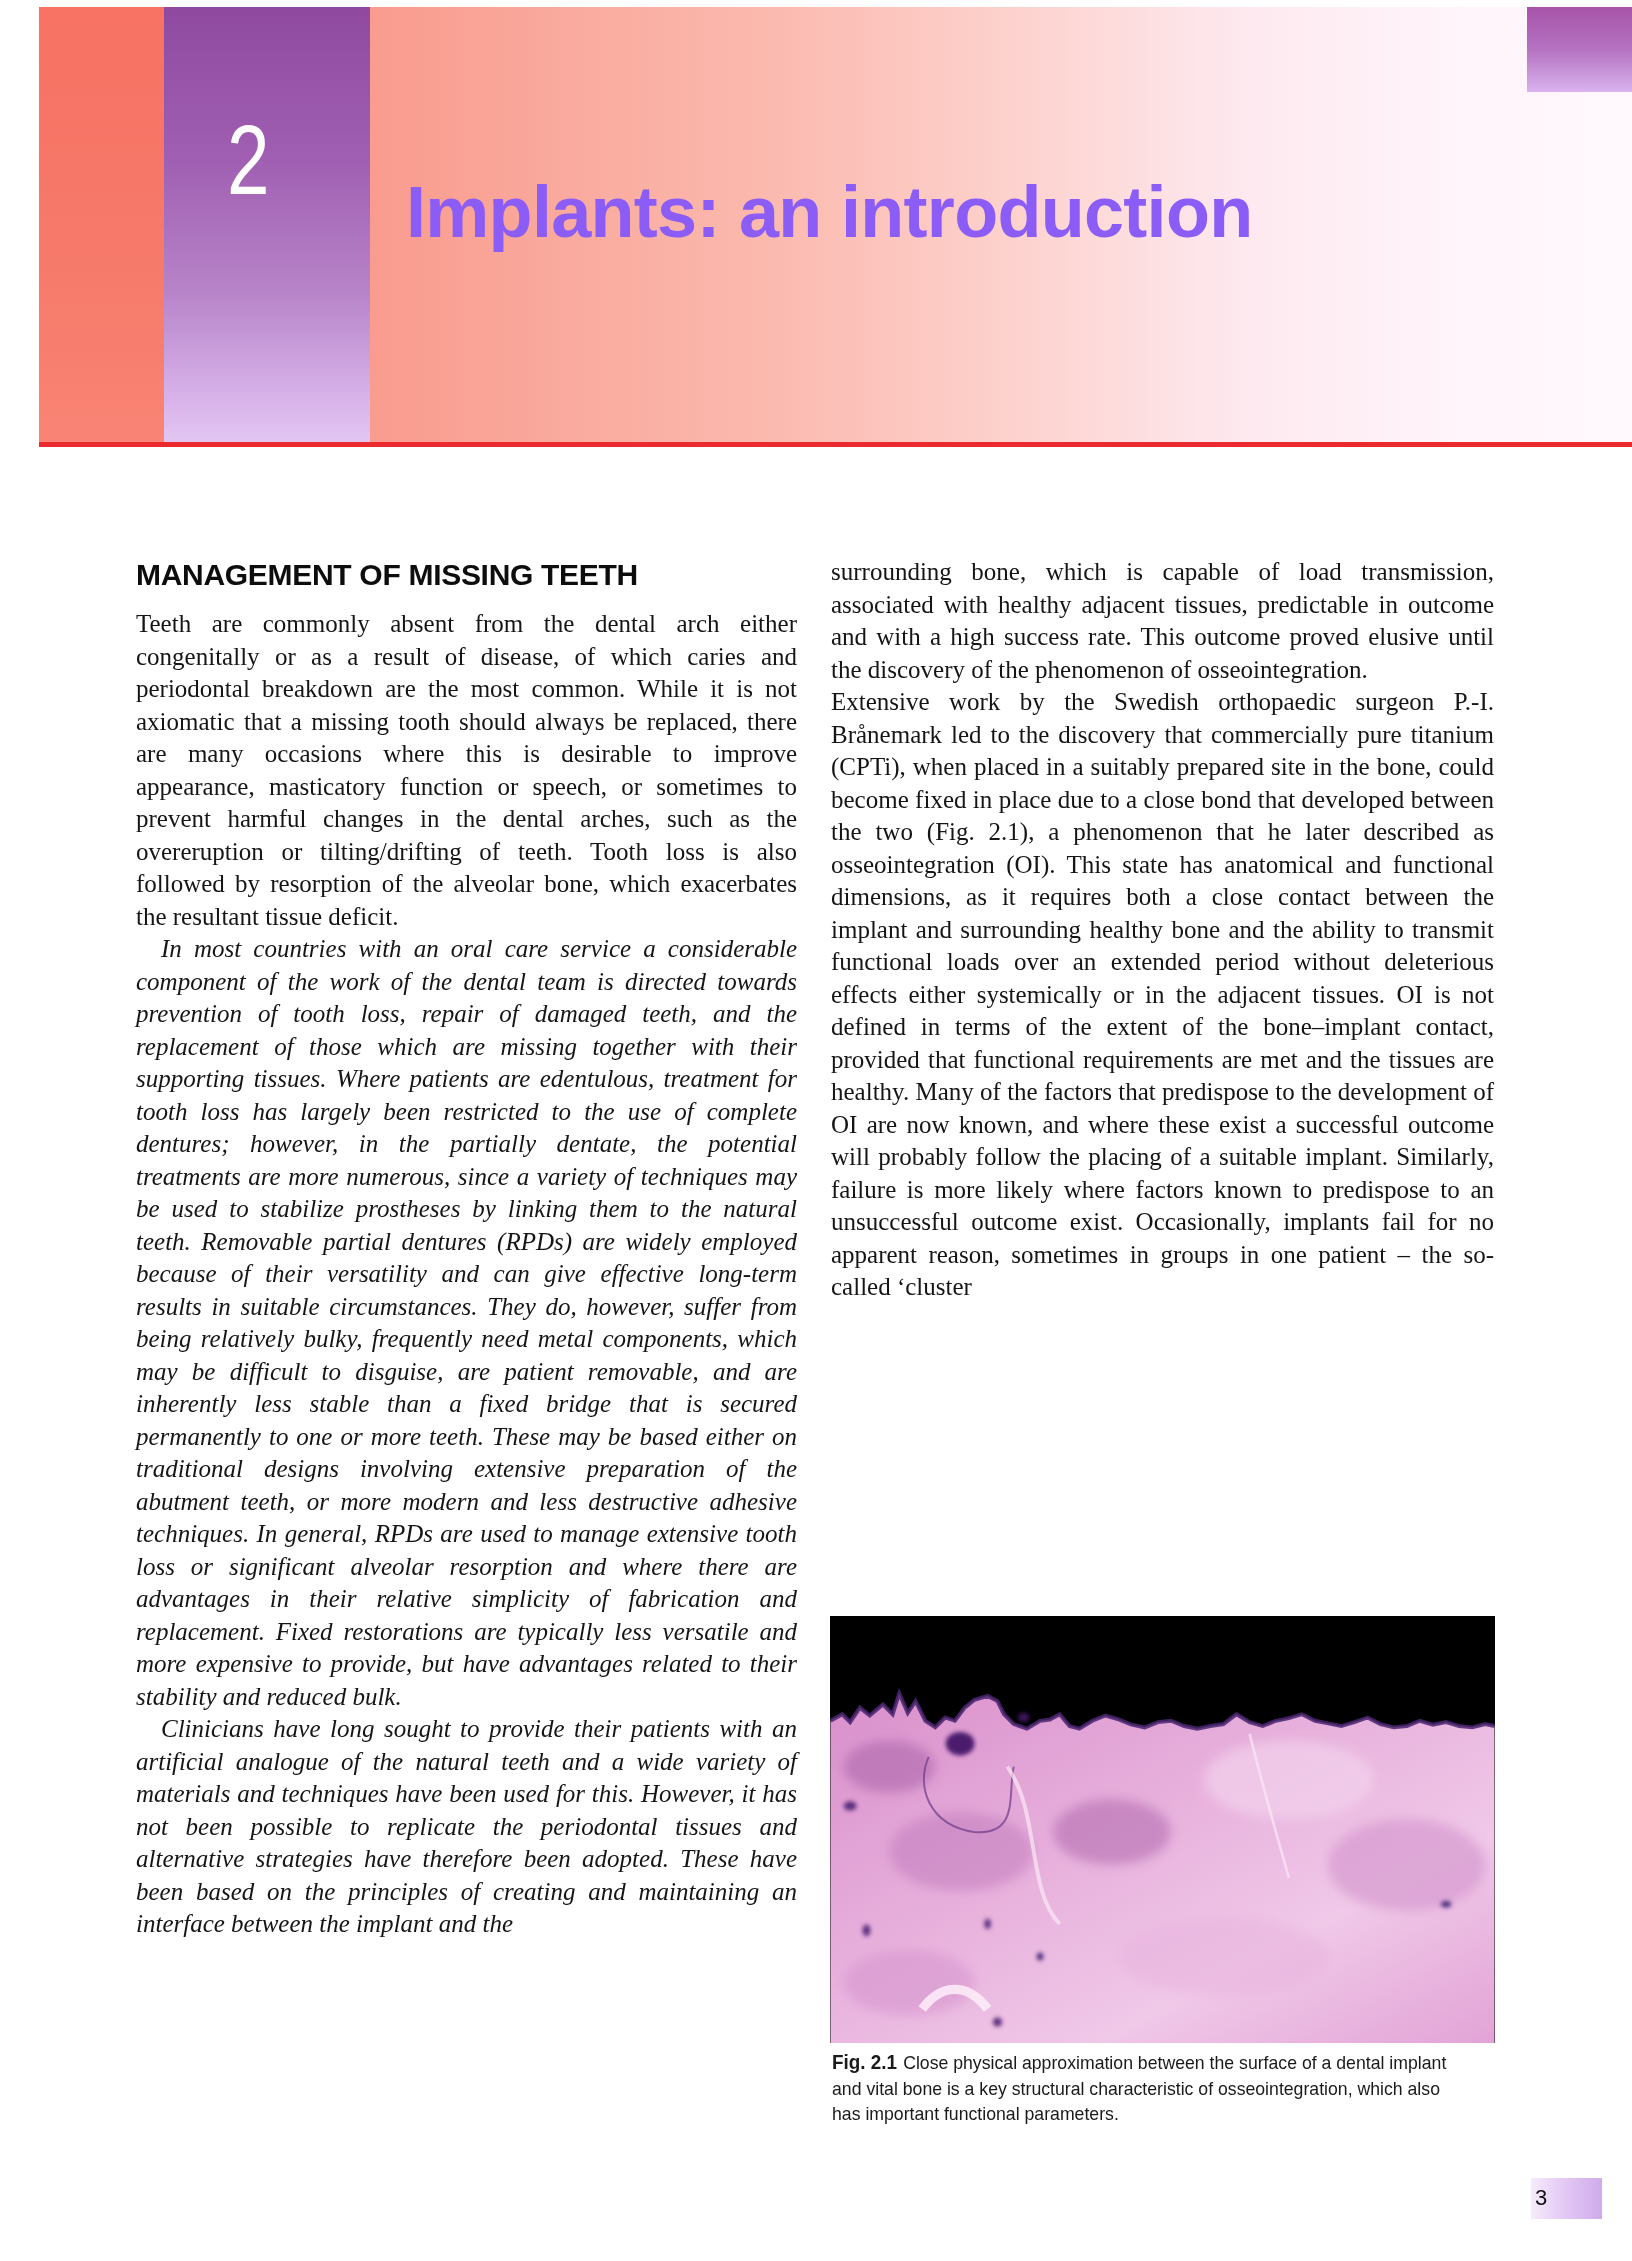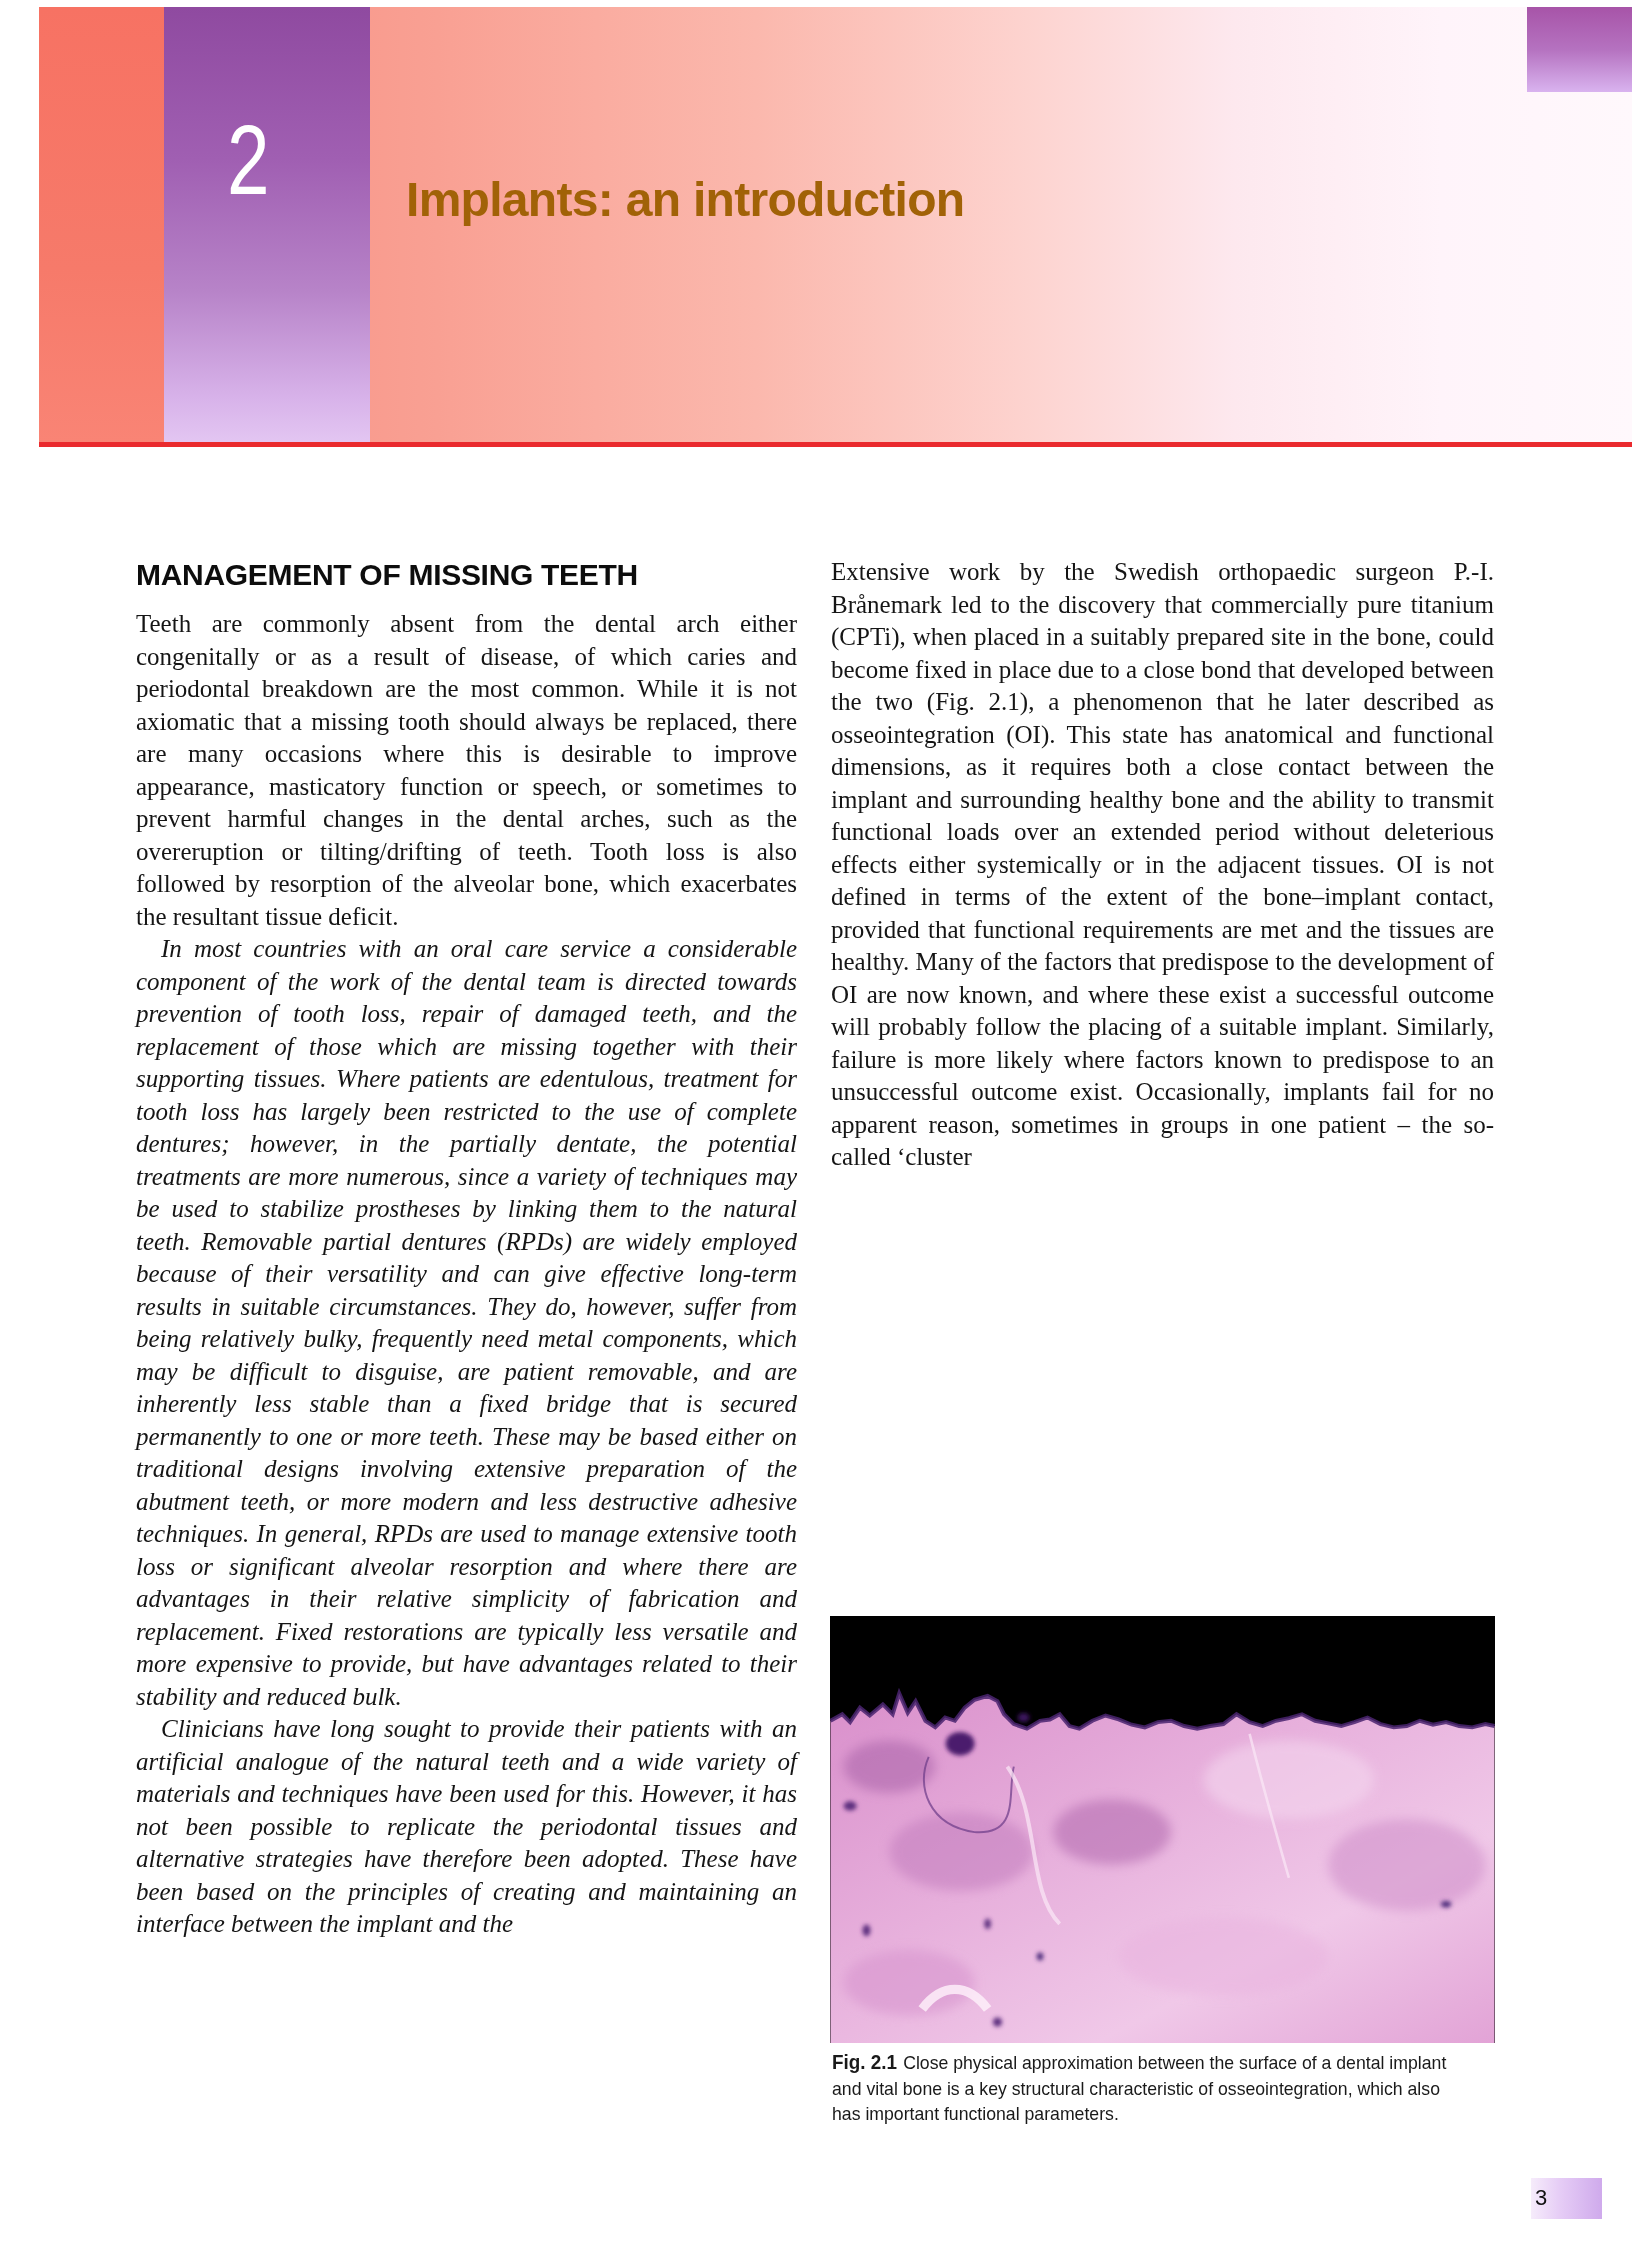--- a/index.html
+++ b/index.html
@@ -11,21 +11,21 @@
   .banner-red-strip { position: absolute; left: 0; top: 0; width: 125px; height: 436px;
     background: linear-gradient(180deg, #f77263 0%, #f67a6a 60%, #f98475 100%); }
   .banner-purple-col { position: absolute; left: 125px; top: 0; width: 206px; height: 436px;
     background: linear-gradient(180deg, #8f4aa0 0%, #a05fb2 35%, #b783c8 65%, #d8b3ea 90%, #e3c6f2 100%); }
   .banner-top-block { position: absolute; left: 1488px; top: 0; width: 105px; height: 85px;
     background: linear-gradient(180deg, #a754a8 0%, #b572c0 50%, #d9b3ef 100%); }
   .banner-rule { position: absolute; left: 39px; top: 442px; width: 1593px; height: 5.2px; background: #ea2a2e; }
   .chapter-number { position: absolute; left: 227px; top: 111px; font-family: "Liberation Sans", sans-serif;
     font-size: 98px; color: #ffffff; font-weight: normal; line-height: 1; transform: scaleX(0.78); transform-origin: left top; }
   .chapter-title { position: absolute; left: 406px; top: 176px; font-family: "Liberation Sans", sans-serif;
-    font-weight: bold; font-size: 48px; color: #a16207; line-height: 1; letter-spacing: -0.7px; white-space: nowrap; }
+    font-weight: bold; font-size: 72px; color: #8b5cf6; line-height: 1; letter-spacing: -0.7px; white-space: nowrap; }
 
   
   .col { position: absolute; font-family: "Liberation Serif", serif; font-size: 25px; line-height: 32.5px;
     color: #151515; text-align: justify; hyphens: manual; }
   .col-left { left: 136px; top: 556px; width: 661px; }
   .col-right { left: 831px; top: 556px; width: 663px; }
   .col p { margin: 0; }
   .col p.indent { text-indent: 25px; font-style: italic; }
   .section-heading { font-family: "Liberation Sans", sans-serif; font-weight: bold; font-size: 30px;
     color: #0d0d0d; margin: 0; letter-spacing: -0.3px; line-height: 1; }
@@ -57,20 +57,21 @@
 <h1 class="chapter-title" style="margin:0;">Implants: an introduction</h1>
 
 <div class="col col-left">
   <h2 class="section-heading">MANAGEMENT OF MISSING TEETH</h2>
   <p>Teeth are commonly absent from the dental arch either congenitally or as a result of disease, of which caries and periodontal breakdown are the most common. While it is not axiomatic that a missing tooth should always be replaced, there are many occasions where this is desirable to improve appearance, masticatory function or speech, or sometimes to prevent harmful changes in the dental arches, such as the overeruption or tilting/drifting of teeth. Tooth loss is also followed by resorption of the alveolar bone, which exacerbates the resultant tissue deficit.</p>
   <p class="indent">In most countries with an oral care service a consid­erable component of the work of the dental team is directed towards prevention of tooth loss, repair of damaged teeth, and the replacement of those which are missing together with their supporting tissues. Where patients are edentulous, treatment for tooth loss has largely been restricted to the use of complete dentures; however, in the partially dentate, the poten­tial treatments are more numerous, since a variety of techniques may be used to stabilize prostheses by linking them to the natural teeth. Removable partial dentures (RPDs) are widely employed because of their versatility and can give effective long-term results in suitable circumstances. They do, however, suffer from being relatively bulky, frequently need metal components, which may be difficult to disguise, are patient removable, and are inherently less stable than a fixed bridge that is secured permanently to one or more teeth. These may be based either on traditional designs involving extensive preparation of the abutment teeth, or more modern and less destructive adhesive techniques. In general, RPDs are used to manage extensive tooth loss or significant alveolar resorption and where there are advantages in their relative simplicity of fabrication and replacement. Fixed restorations are typically less versatile and more expensive to provide, but have advantages related to their stability and reduced bulk.</p>
   <p class="indent">Clinicians have long sought to provide their patients with an artificial analogue of the natural teeth and a wide variety of materials and techniques have been used for this. However, it has not been possible to replicate the periodontal tissues and alternative strategies have therefore been adopted. These have been based on the principles of creating and maintain­ing an interface between the implant and the</p>
 </div>
 
 <div class="col col-right">
+  <p>surrounding bone, which is capable of load trans­mission, associated with healthy adjacent tissues, predictable in outcome and with a high success rate. This outcome proved elusive until the discovery of the phenomenon of osseointegration.</p>
   <p>Extensive work by the Swedish orthopaedic surgeon P.-I. Brånemark led to the discovery that commercially pure titanium (CPTi), when placed in a suitably prepared site in the bone, could become fixed in place due to a close bond that developed between the two (Fig. 2.1), a phenomenon that he later described as osseointegration (OI). This state has anatomical and functional dimensions, as it requires both a close contact between the implant and surrounding healthy bone and the ability to transmit functional loads over an extended period without deleterious effects either systemically or in the adjacent tissues. OI is not defined in terms of the extent of the bone–implant contact, provided that functional requirements are met and the tissues are healthy. Many of the factors that predispose to the development of OI are now known, and where these exist a successful outcome will probably follow the placing of a suitable implant. Similarly, failure is more likely where factors known to predispose to an unsuccessful outcome exist. Occa­sionally, implants fail for no apparent reason, some­times in groups in one patient – the so-called ‘cluster</p>
 </div>
 
 <div class="figure-image">
   <svg width="665" height="427" viewBox="0 0 1014 652">
     <defs>
       <linearGradient id="boneGrad" x1="0" y1="0" x2="1" y2="1">
         <stop offset="0" stop-color="#d98fcb"></stop>
         <stop offset="0.4" stop-color="#e7b0dc"></stop>
         <stop offset="0.7" stop-color="#f0c8e8"></stop>

